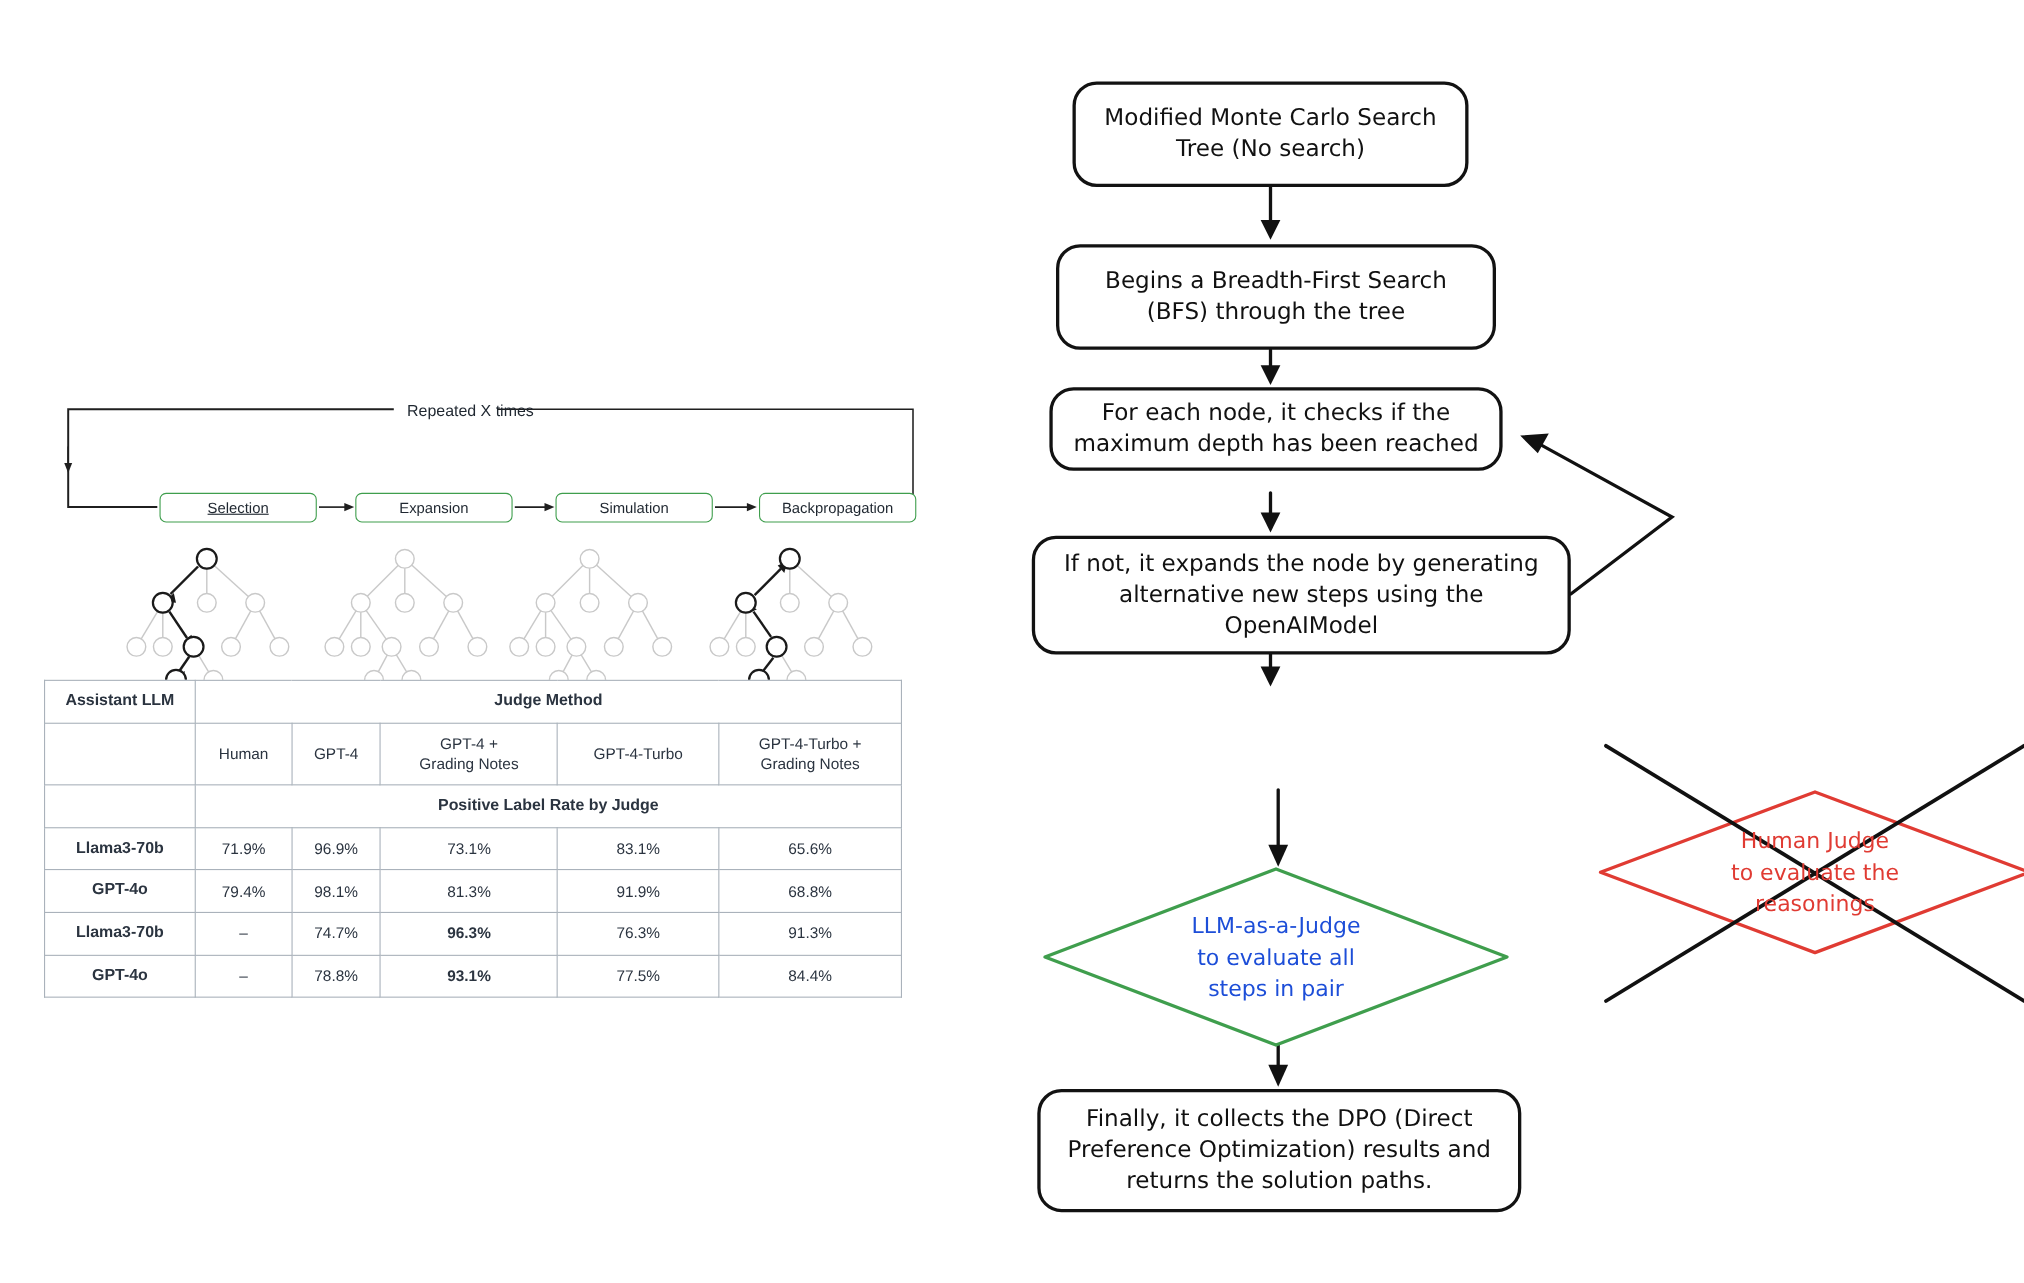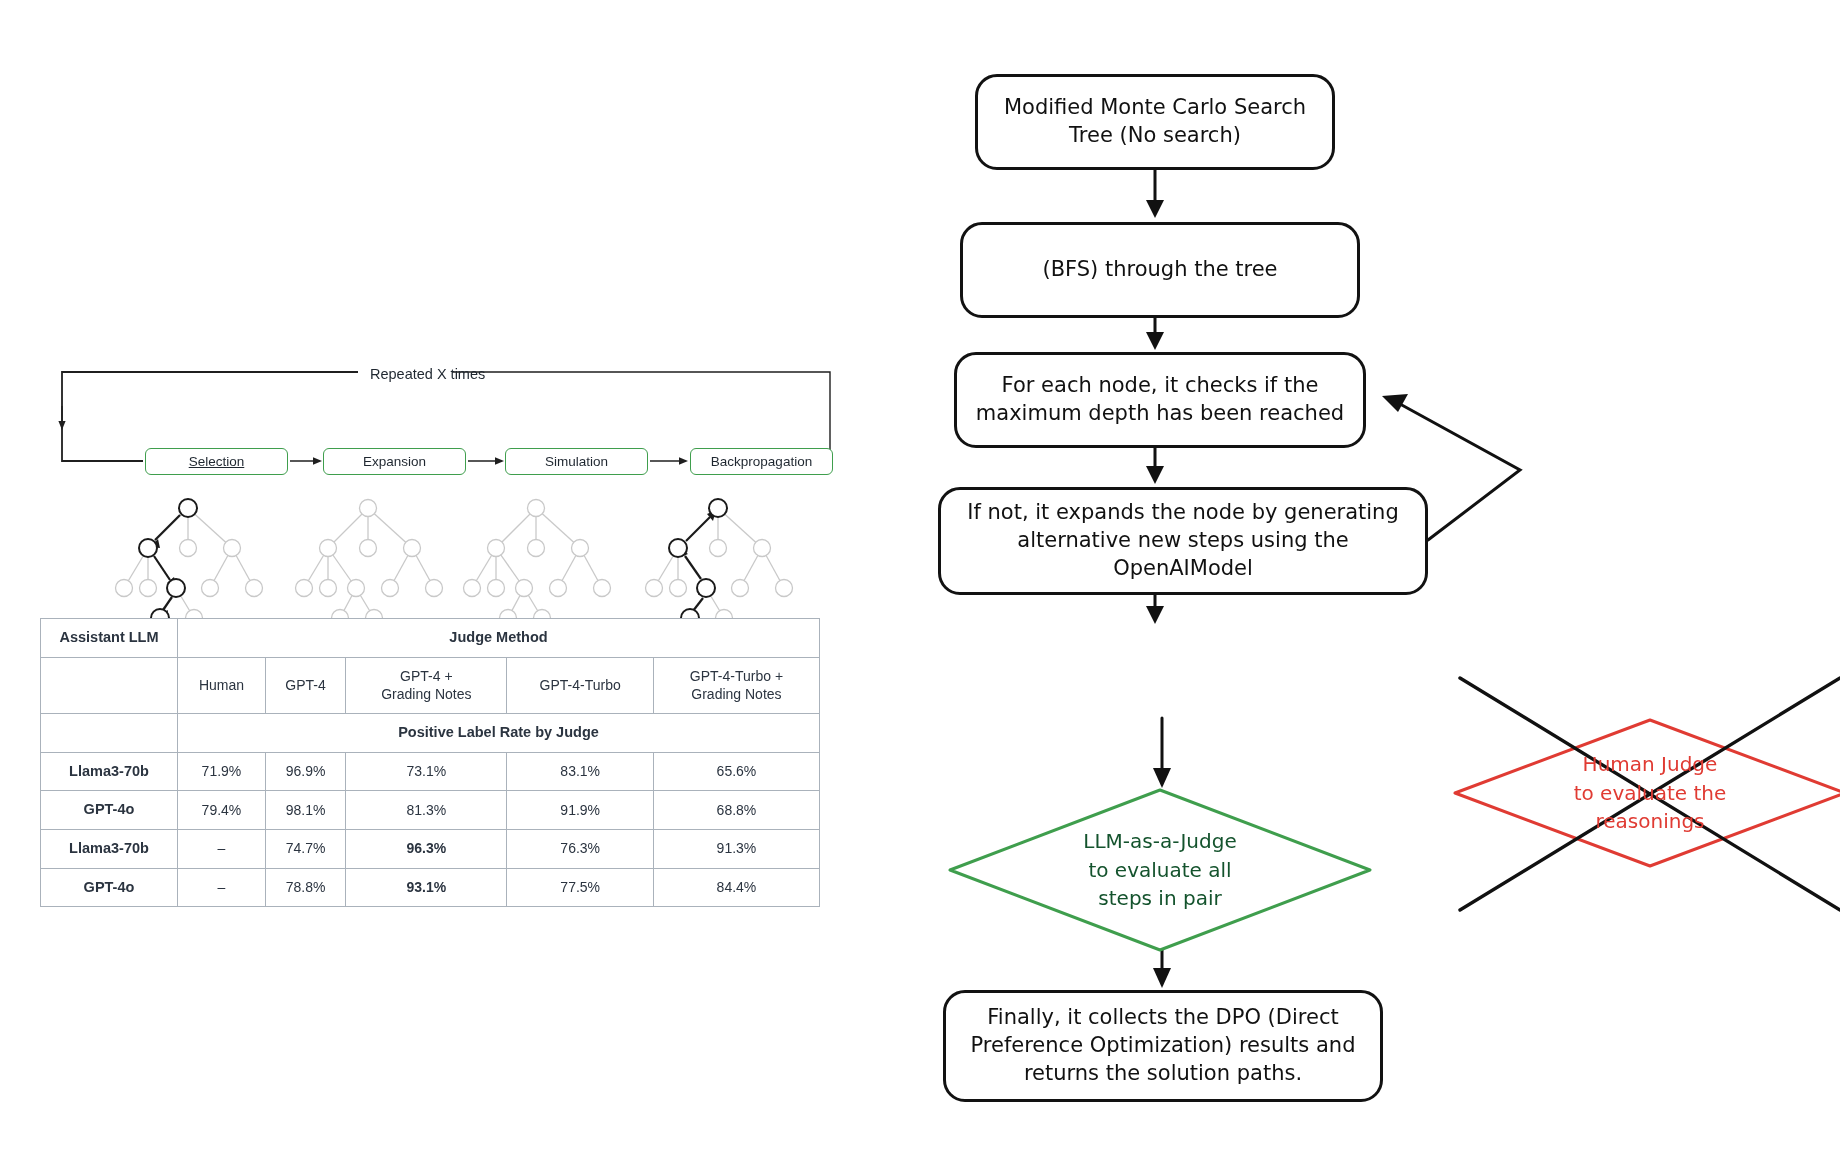--- a/index.html
+++ b/index.html
@@ -41,32 +41,32 @@
   #flow-svg{position:absolute;left:0;top:0;}
 
   .fc-node{position:absolute;box-sizing:border-box;background:#fff;
       border:3px solid #121212;border-radius:22px;
       display:flex;align-items:center;justify-content:center;text-align:center;
       font-family:"DejaVu Sans",sans-serif;font-size:21px;line-height:1.32;
       color:#111;padding:8px 14px;}
 
   #node-mcts   {left:75px; top:74px;  width:360px;height:96px;}
   #node-bfs    {left:60px; top:222px; width:400px;height:96px;}
-  #node-depth  {left:54px; top:352px; width:412px;height:96px;}
+  #node-depth  {left:54px; top:352px; width:412px;height:76px;}
   #node-expand {left:38px; top:487px; width:490px;height:108px;}
   #node-queue  {left:58px; top:626px; width:430px;height:92px;}
   #node-final  {left:43px; top:990px; width:440px;height:112px;}
 
   .diamond-wrap{position:absolute;}
   .diamond-label{position:absolute;left:0;top:0;width:100%;height:100%;
       display:flex;flex-direction:column;align-items:center;justify-content:center;
       text-align:center;font-family:"DejaVu Sans",sans-serif;
       font-size:20px;line-height:1.42;}
   #diamond-llm{left:50px;top:790px;width:420px;height:160px;}
-  #diamond-llm .diamond-label{color:#14532d;}
+  #diamond-llm .diamond-label{color:#1d4ed8;}
   #diamond-human{left:555px;top:718px;width:390px;height:150px;}
   #diamond-human .diamond-label{color:#e03b33;}
 
   .dm-line{display:block;}
 </style>
 </head>
 <body>
 
 <div id="left-panel">
 
@@ -351,20 +351,21 @@
 
   <div class="fc-node" id="node-mcts">
     <span>
       <span class="dm-line">Modified Monte Carlo Search</span>
       <span class="dm-line">Tree (No search)</span>
     </span>
   </div>
 
   <div class="fc-node" id="node-bfs">
     <span>
+      <span class="dm-line">Begins a Breadth-First Search</span>
       <span class="dm-line">(BFS) through the tree</span>
     </span>
   </div>
 
   <div class="fc-node" id="node-depth">
     <span>
       <span class="dm-line">For each node, it checks if the</span>
       <span class="dm-line">maximum depth has been reached</span>
     </span>
   </div>

